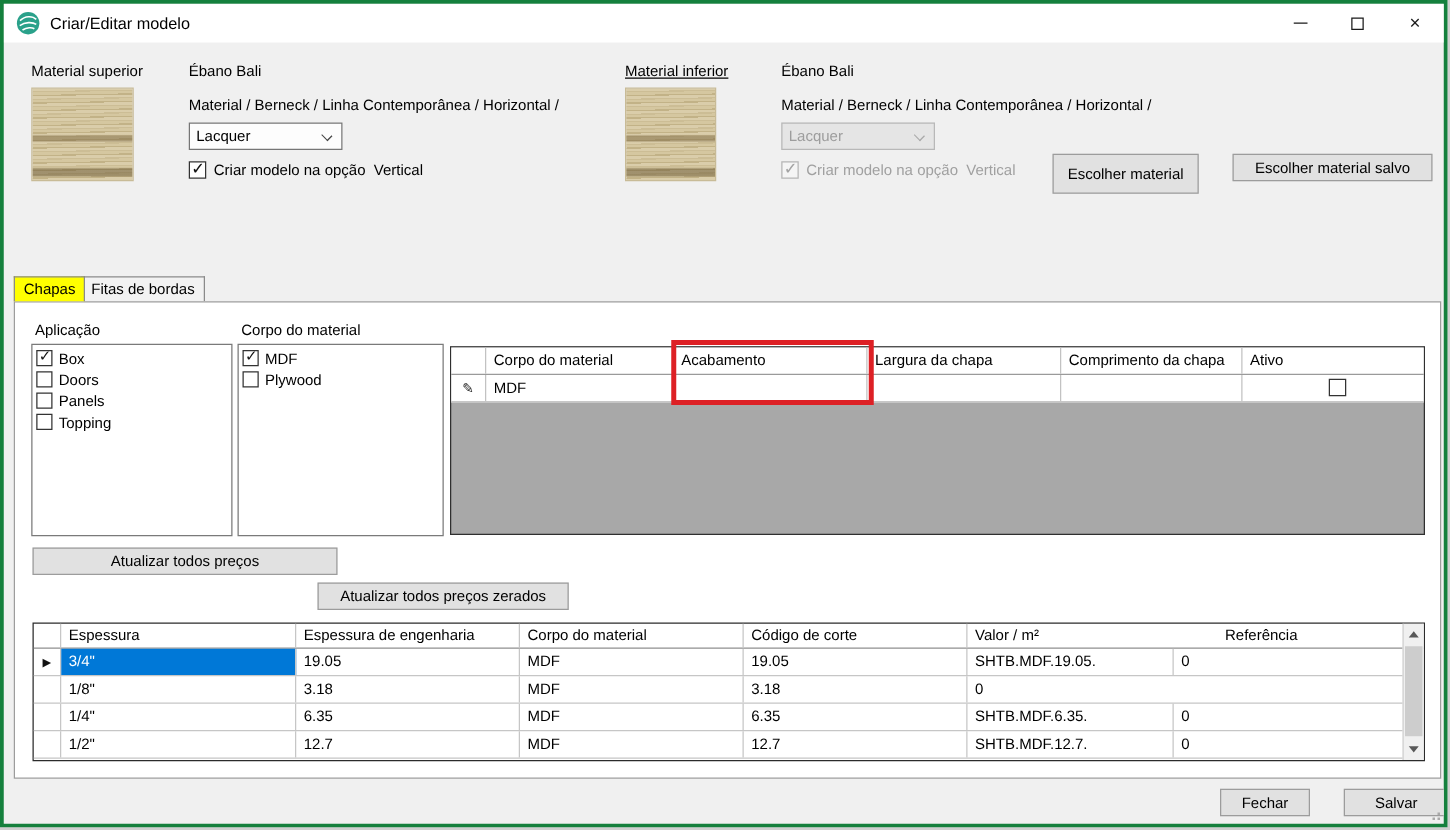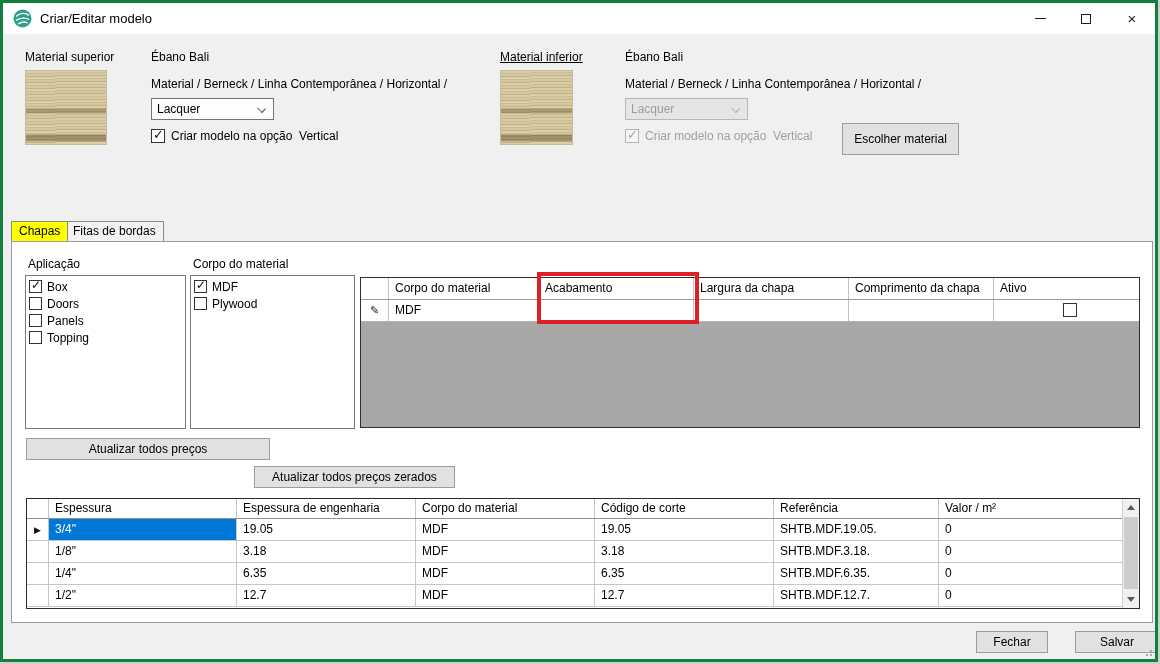--- a/index.html
+++ b/index.html
@@ -138,20 +138,21 @@
     <span class="chev"></span>
   </div>
   <div class="cbrow dim" style="left:622px; top:126px;">
     <span class="cb disabled">
         <span class="tick">✓</span>
       </span>
     <span class="lbl dim" style="position:static;">Criar modelo na opção  Vertical</span>
   </div>
 
   <div class="btn" style="left:839px; top:120px; width:117px; height:32px;">Escolher material</div>
+  <div class="btn" style="left:983px; top:120px; width:160px; height:22px;">Escolher material salvo</div>
 
   <div class="tab selected" style="left:8px; top:218px;">Chapas</div>
   <div class="tab" style="left:62px; top:218px;">Fitas de bordas</div>
 
   <div class="panel"></div>
 
   <span class="lbl" style="left:25px; top:254px;">Aplicação</span>
   <span class="lbl" style="left:190px; top:254px;">Corpo do material</span>
 
   <div class="listbox" style="left:22px; top:272px; width:161px; height:154px;">
@@ -217,39 +218,38 @@
   <div class="btn" style="left:23px; top:435px; width:244px; height:22px;">Atualizar todos preços</div>
   <div class="btn" style="left:251px; top:463px; width:201px; height:22px;">Atualizar todos preços zerados</div>
 
   <div class="bgrid">
     <div class="bg-head">
       <div class="bgc bgw0"></div>
       <div class="bgc bgw1">Espessura</div>
       <div class="bgc bgw2">Espessura de engenharia</div>
       <div class="bgc bgw3">Corpo do material</div>
       <div class="bgc bgw4">Código de corte</div>
+      <div class="bgc bgw6" style="margin-right:17px;">Valor / m²</div>
       <div class="bgc bgw5">Referência</div>
-      <div class="bgc bgw6" style="margin-right:17px;">Valor / m²</div>
     </div>
     <div class="bg-row">
       <div class="bgc bgw0"><span class="row-arrow">▶</span></div>
       <div class="bgc bgw1 sel-cell">3/4"</div>
       <div class="bgc bgw2">19.05</div>
       <div class="bgc bgw3">MDF</div>
       <div class="bgc bgw4">19.05</div>
       <div class="bgc bgw5">SHTB.MDF.19.05.</div>
       <div class="bgc bgw6" style="margin-right:17px;">0</div>
     </div>
     <div class="bg-row">
       <div class="bgc bgw0"></div>
       <div class="bgc bgw1">1/8"</div>
       <div class="bgc bgw2">3.18</div>
       <div class="bgc bgw3">MDF</div>
       <div class="bgc bgw4">3.18</div>
-      <div class="bgc bgw5">SHTB.MDF.3.18.</div>
       <div class="bgc bgw6" style="margin-right:17px;">0</div>
     </div>
     <div class="bg-row">
       <div class="bgc bgw0"></div>
       <div class="bgc bgw1">1/4"</div>
       <div class="bgc bgw2">6.35</div>
       <div class="bgc bgw3">MDF</div>
       <div class="bgc bgw4">6.35</div>
       <div class="bgc bgw5">SHTB.MDF.6.35.</div>
       <div class="bgc bgw6" style="margin-right:17px;">0</div>

